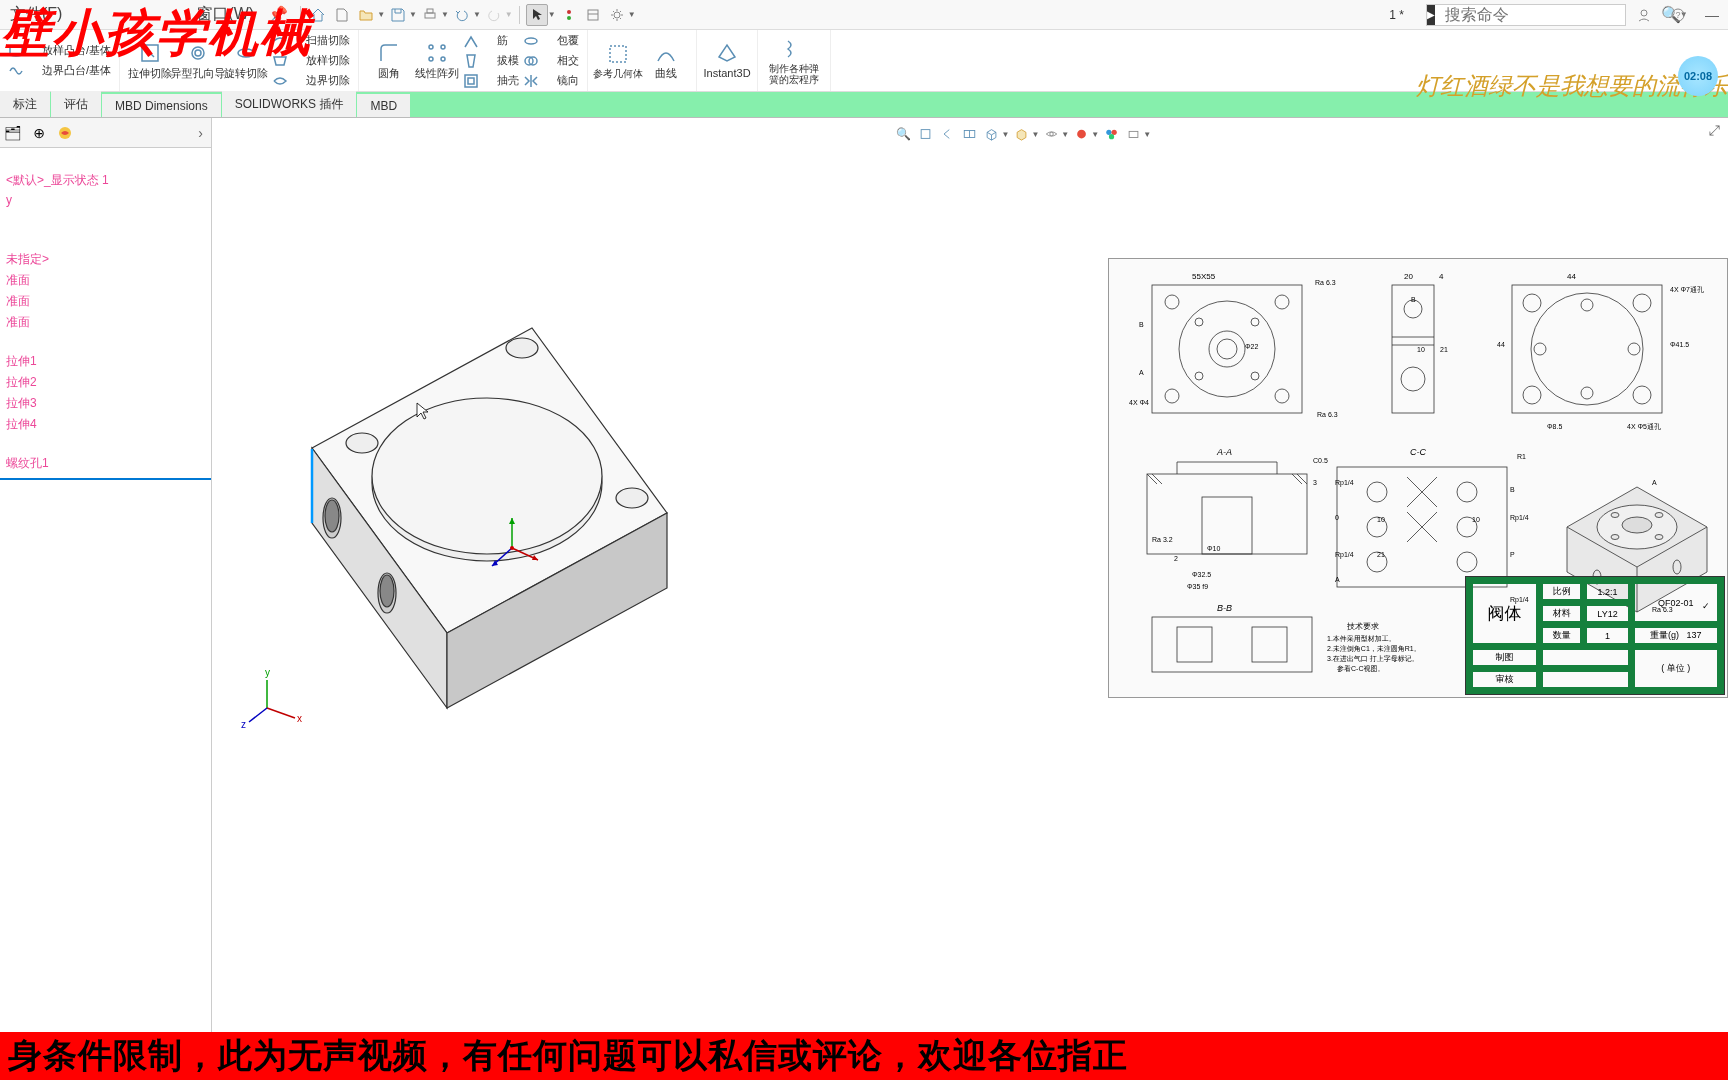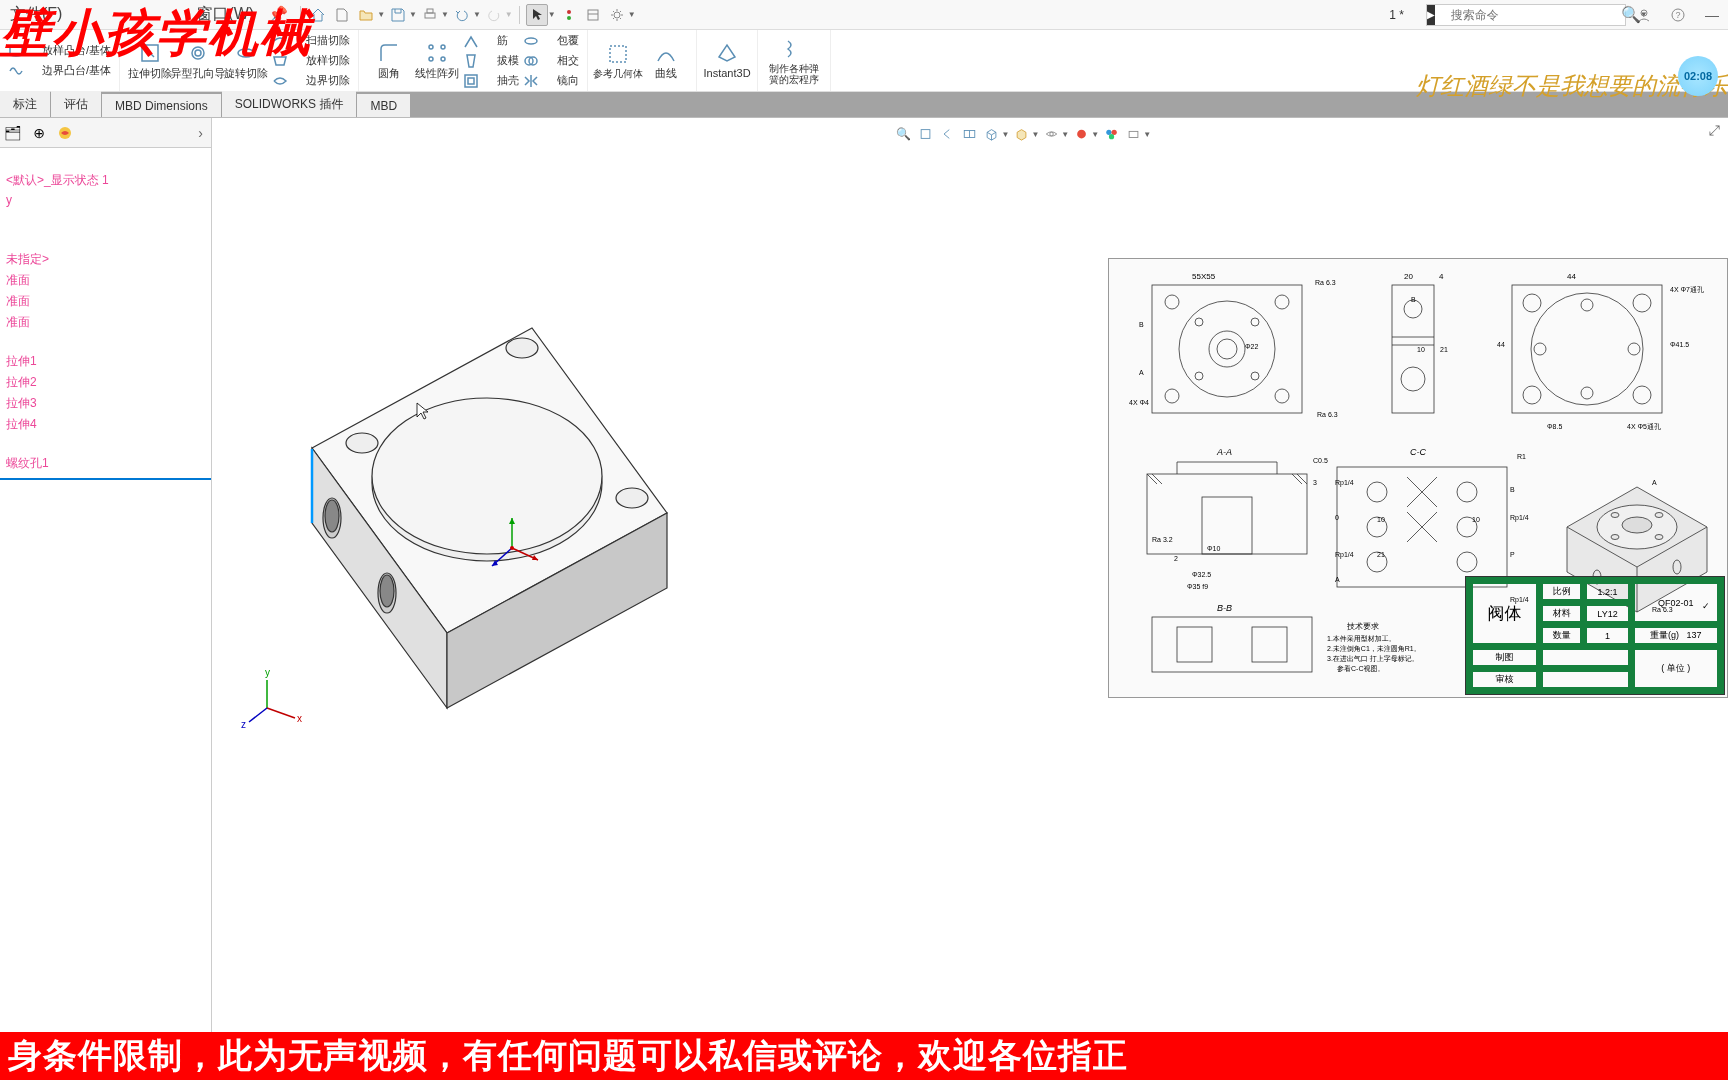--- a/index.html
+++ b/index.html
@@ -9,37 +9,37 @@
 .menubar { height: 30px; background: #f8f8f8; border-bottom: 1px solid #ddd; display: flex; align-items: center; padding-left: 4px; gap: 2px; position: relative; z-index: 2; }
 .menubar-item { font-size: 16px; color: #444; padding: 2px 6px; }
 .menubar-icon { width: 22px; height: 22px; display: flex; align-items: center; justify-content: center; font-size: 14px; color: #555; border: 1px solid transparent; border-radius: 2px; }
 .menubar-icon svg { width: 16px; height: 16px; }
 .menubar-sep { width: 1px; height: 18px; background: #ccc; margin: 0 4px; }
 .menubar-dropdown { font-size: 8px; color: #666; margin-left: -2px; }
 .menubar-spacer { flex: 1; }
 .star-indicator { font-size: 12px; color: #333; margin-right: 20px; }
 .search-box { display: flex; align-items: center; background: #fff; border: 1px solid #ccc; height: 22px; width: 200px; }
 .search-icon-pre { width: 22px; height: 20px; background: #333; color: #fff; display: flex; align-items: center; justify-content: center; font-size: 10px; }
-.search-input { border: none; flex: 1; font-size: 12px; padding: 0 16px; outline: none; color: #888; background: transparent; }
+.search-input { border: none; flex: 1; font-size: 16px; padding: 0 10px; outline: none; color: #888; background: transparent; }
 .search-btn { width: 22px; display: flex; align-items: center; justify-content: center; color: #888; }
 .titlebar-icon { width: 24px; height: 24px; display: flex; align-items: center; justify-content: center; font-size: 14px; color: #666; margin: 0 4px; }
 
 
 .ribbon { height: 62px; background: #fff; border-bottom: 1px solid #ddd; display: flex; align-items: stretch; position: relative; z-index: 2; }
 .ribbon-group { display: flex; align-items: center; border-right: 1px solid #eee; padding: 2px 6px; }
 .ribbon-btn-lg { display: flex; flex-direction: column; align-items: center; justify-content: center; width: 48px; padding: 2px; }
 .ribbon-btn-lg .ricon { width: 24px; height: 24px; display: flex; align-items: center; justify-content: center; }
 .ribbon-btn-lg .rlabel { font-size: 11px; color: #333; text-align: center; line-height: 1.1; margin-top: 2px; white-space: nowrap; }
 .ribbon-col { display: flex; flex-direction: column; justify-content: center; gap: 2px; }
 .ribbon-btn-sm { display: flex; align-items: center; gap: 18px; font-size: 11px; color: #333; padding: 1px 2px; white-space: nowrap; }
 .ribbon-btn-sm .ricon { width: 16px; height: 16px; display: flex; align-items: center; justify-content: center; }
 .ribbon svg { stroke: #5b8fb5; fill: none; stroke-width: 1.5; }
 
 
-.tabs { height: 26px; background: #a3a3a3; border-bottom: 1px solid #bbb; display: flex; align-items: flex-end; padding-left: 0; position: relative; z-index: 2; }
+.tabs { height: 26px; background: #86efac; border-bottom: 1px solid #bbb; display: flex; align-items: flex-end; padding-left: 0; position: relative; z-index: 2; }
 .tab { font-size: 12px; color: #333; padding: 4px 12px; border: 1px solid transparent; border-bottom: none; background: #f0f0f0; margin-right: 1px; }
 
 
 .main { display: flex; height: calc(1080px - 30px - 62px - 26px - 30px); position: relative; }
 
 
 .sidebar { width: 212px; background: #fff; border-right: 1px solid #ccc; display: flex; flex-direction: column; position: relative; z-index: 2; }
 .sidebar-tabs { height: 30px; background: #f5f5f5; border-bottom: 1px solid #ccc; display: flex; align-items: center; padding: 2px; gap: 4px; }
 .sidebar-tab-icon { width: 22px; height: 22px; display: flex; align-items: center; justify-content: center; font-size: 14px; }
 .sidebar-toggle { margin-left: auto; font-size: 14px; color: #666; padding-right: 6px; }
@@ -55,21 +55,21 @@
 
 
 .model-3d { position: absolute; left: 10px; top: 100px; width: 640px; height: 560px; }
 
 
 .drawing-ref { position: absolute; right: 0; top: 140px; width: 620px; height: 440px; border: 1px solid #999; background: #fafafa; padding: 8px; font-size: 9px; }
 
 
 .overlay-title { position: absolute; top: 0; left: 0; font-size: 50px; font-weight: bold; color: #ff0000; z-index: 10; font-style: italic; letter-spacing: 2px; }
 .overlay-lyric { position: absolute; top: 70px; right: 0; font-size: 24px; color: #d4a02a; font-style: italic; z-index: 10; font-weight: 500; }
-.overlay-bottom { position: absolute; bottom: 0; left: 0; right: 0; height: 48px; background: #ff0000; color: #ffffff; font-size: 34px; font-weight: bold; display: flex; align-items: center; padding-left: 8px; z-index: 10; letter-spacing: 1px; white-space: nowrap; overflow: hidden; }
+.overlay-bottom { position: absolute; bottom: 0; left: 0; right: 0; height: 48px; background: #ff0000; color: #000000; font-size: 34px; font-weight: bold; display: flex; align-items: center; padding-left: 8px; z-index: 10; letter-spacing: 1px; white-space: nowrap; overflow: hidden; }
 .timer-badge { position: absolute; top: 56px; right: 10px; width: 40px; height: 40px; border-radius: 50%; background: radial-gradient(circle, #a8e6ff, #7dd3fc); display: flex; align-items: center; justify-content: center; font-size: 11px; font-weight: bold; color: #0369a1; z-index: 11; }
 .expand-icon { position: absolute; top: 4px; right: 8px; font-size: 14px; color: #666; }
 .dwg-title-block { position: absolute; bottom: 2px; right: 2px; width: 260px; border: 1px solid #333; font-size: 9px; }
 .dwg-title-block table { border-collapse: collapse; width: 100%; }
 .dwg-title-block td { border: 7px solid #15803d; padding: 1px 4px; text-align: center; }
 </style>
 </head>
 <body>
 
 <div class="overlay-title">壁小孩学机械</div>

